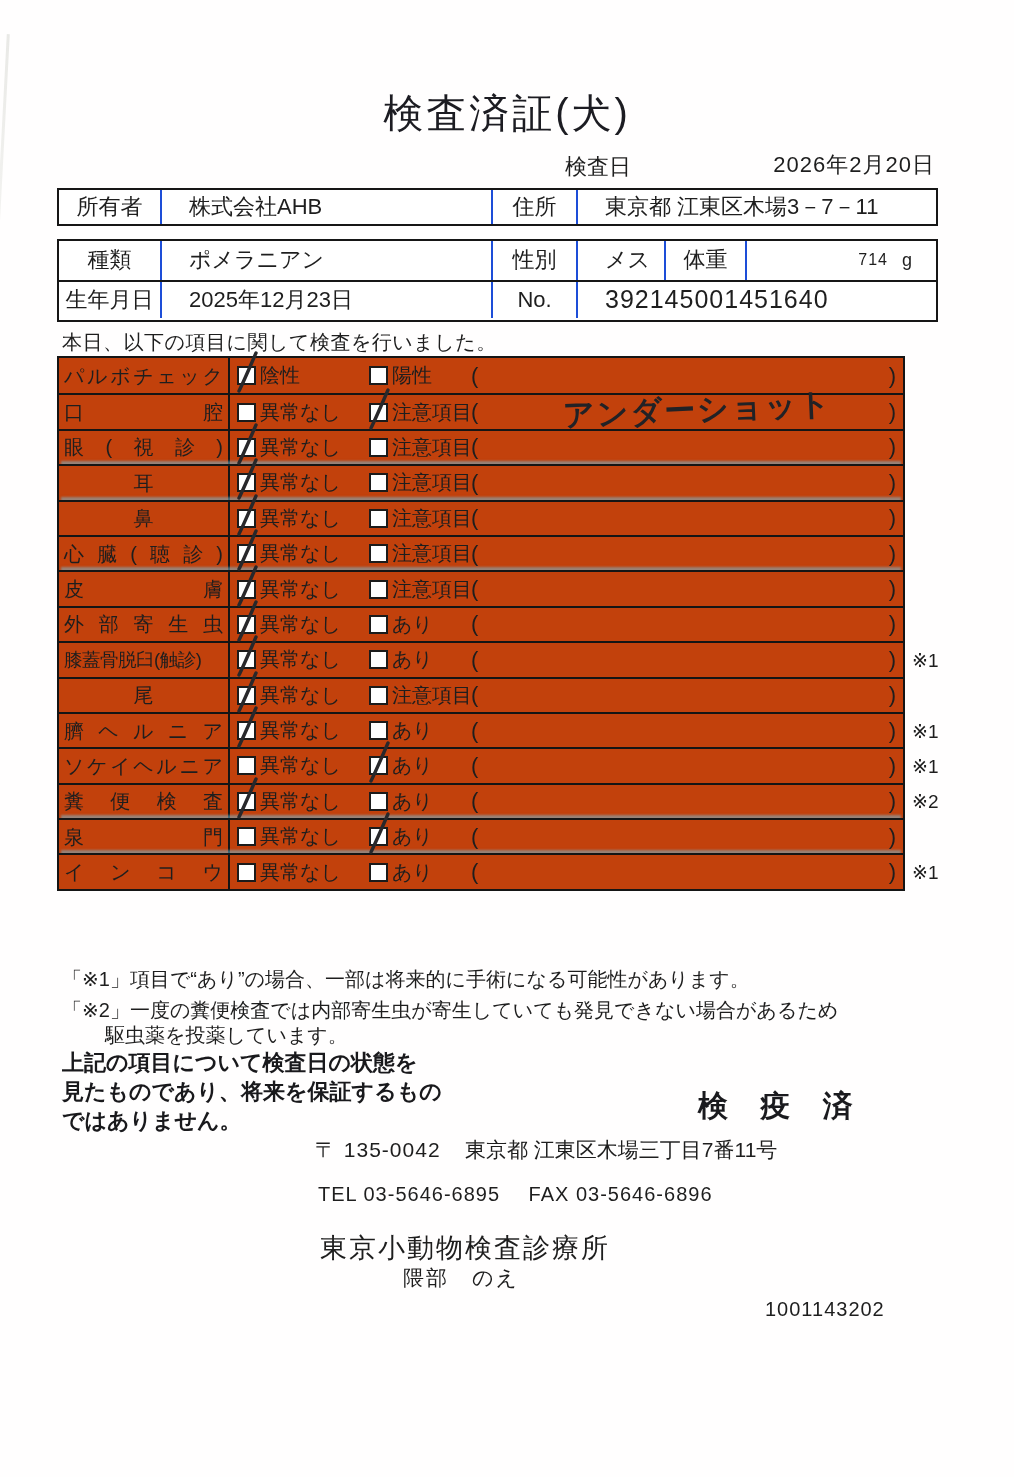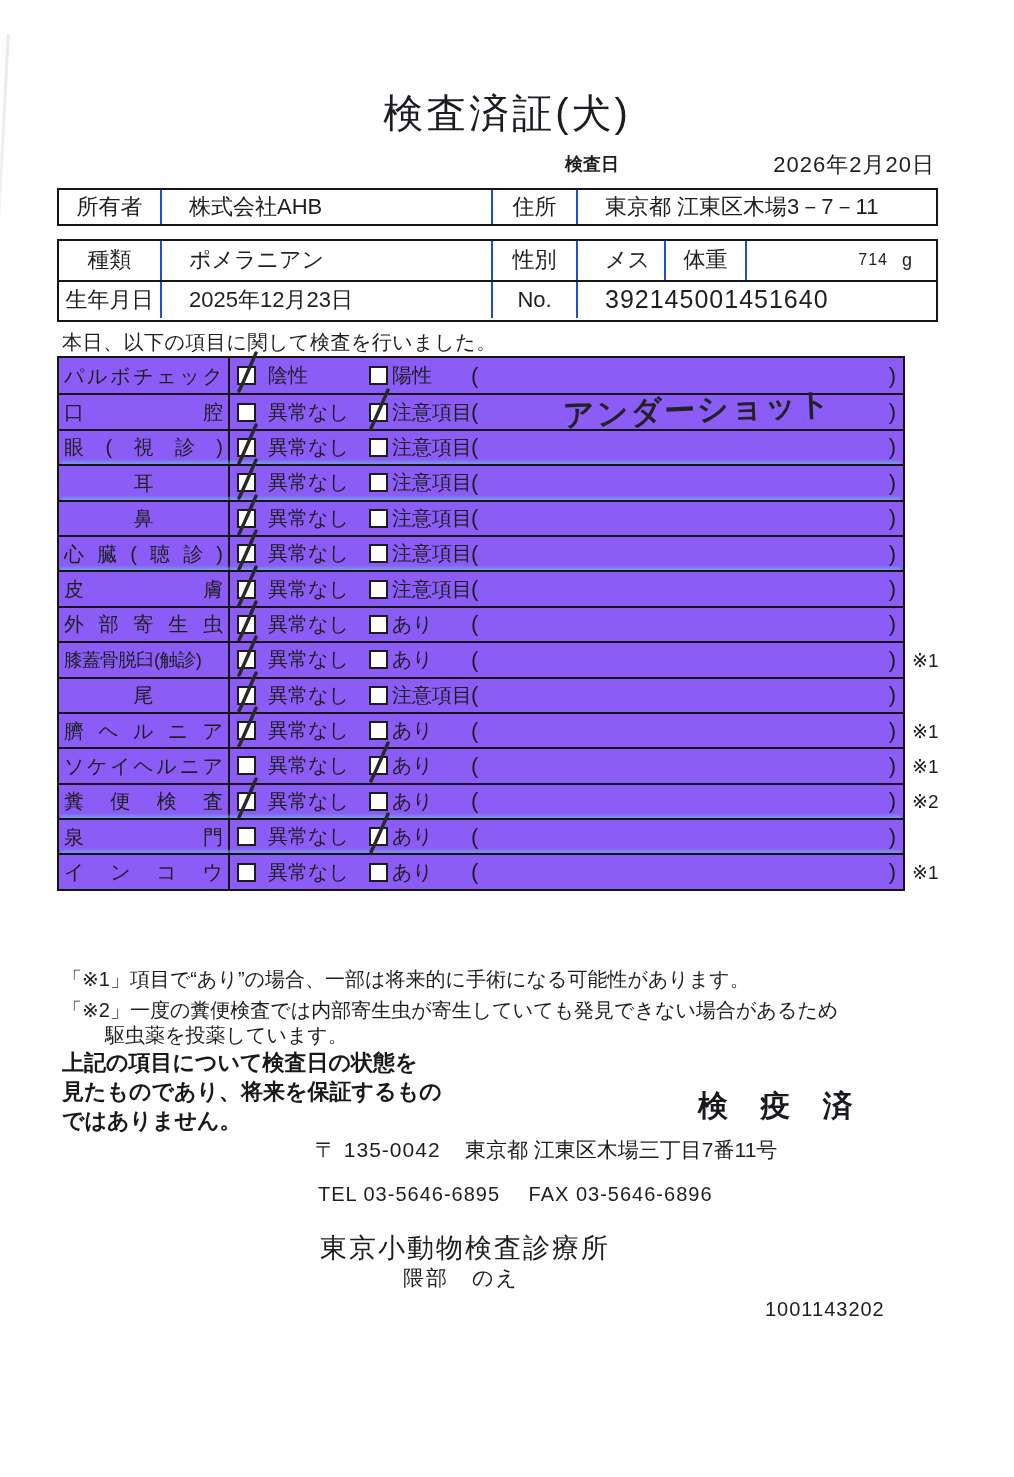--- a/index.html
+++ b/index.html
@@ -11,21 +11,21 @@
     color:#1e1e1e;
     overflow:hidden;
   }
   .doc-title{
     position:absolute;top:86px;left:0;width:100%;
     text-align:center;
     font-size:40px;font-weight:500;letter-spacing:3px;
     color:#1c1c22;
   }
   
-  .insp-date-label{position:absolute;top:152px;left:565px;font-size:18px;font-weight:700;}
+  .insp-date-label{position:absolute;top:152px;left:565px;font-size:22px;font-weight:400;}
   .insp-date-value{position:absolute;top:150px;right:79px;font-size:22px;font-weight:500;letter-spacing:1px;}
 
   
   .tbl{position:absolute;left:57px;width:881px;border:2px solid #161616;box-sizing:border-box;background:#fff;}
   .tbl-row{display:flex;box-sizing:border-box;}
   .tbl-row + .tbl-row{border-top:2px solid #161616;}
   .cell{box-sizing:border-box;display:flex;align-items:center;font-size:22px;overflow:visible;white-space:nowrap;}
   .cell.lab{justify-content:center;font-weight:500;}
   .cell.val{justify-content:flex-start;padding-left:27px;}
   .cell.bR{border-right:2px solid #1d4ed8;}
@@ -42,40 +42,40 @@
   .weight-cell{justify-content:flex-end;padding-right:10px;}
   .weight-num{font-size:16px;letter-spacing:1px;}
   .weight-unit{font-size:18px;margin-left:14px;margin-right:14px;}
   .no-value{font-size:25px;letter-spacing:1px;}
 
   .intro-text{position:absolute;top:329px;left:62px;font-size:20px;font-weight:500;letter-spacing:0.5px;}
 
   
   .items-tbl{
     position:absolute;top:356px;left:57px;width:848px;
-    border:2px solid #151515;box-sizing:border-box;background:#8b5cf6;
+    border:2px solid #151515;box-sizing:border-box;background:#c2410c;
   }
   .item-row{position:relative;display:flex;height:35.4px;box-sizing:border-box;}
   .item-row + .item-row{border-top:2px solid #151515;}
   .item-row.tint{box-shadow:0 -5px 2px -2px rgba(110,195,225,0.5);}
   .item-label{
     width:171px;flex:none;border-right:2px solid #151515;
     padding:0 5px;box-sizing:border-box;
     display:flex;align-items:center;
   }
   .label-inner{
     display:block;width:100%;
     font-size:20px;font-weight:500;line-height:1;
     text-align:justify;text-align-last:justify;
   }
   .item-row.center .label-inner{text-align:center;text-align-last:center;}
   .item-row.compact .label-inner{font-size:18.5px;letter-spacing:-0.5px;text-align:left;text-align-last:left;}
   .row-content{flex:1;position:relative;}
   .opt{position:absolute;top:0;height:100%;display:flex;align-items:center;white-space:nowrap;}
-  .opt1{left:7px;gap:8px;}
+  .opt1{left:7px;}
   .opt2{left:139px;}
   .opt-label{font-size:20px;font-weight:500;}
   .checkbox{
     display:inline-block;width:15px;height:15px;flex:none;
     border:2px solid #1b1b1b;background:#fff;
     position:relative;margin-right:4px;
   }
   .checkbox .check{display:none;position:absolute;left:-4px;top:-18px;width:24px;height:44px;overflow:visible;z-index:4;}
   .checkbox.checked .check{display:block;}
   .check path{stroke:#28282b;stroke-width:3.4;fill:none;stroke-linecap:round;}

